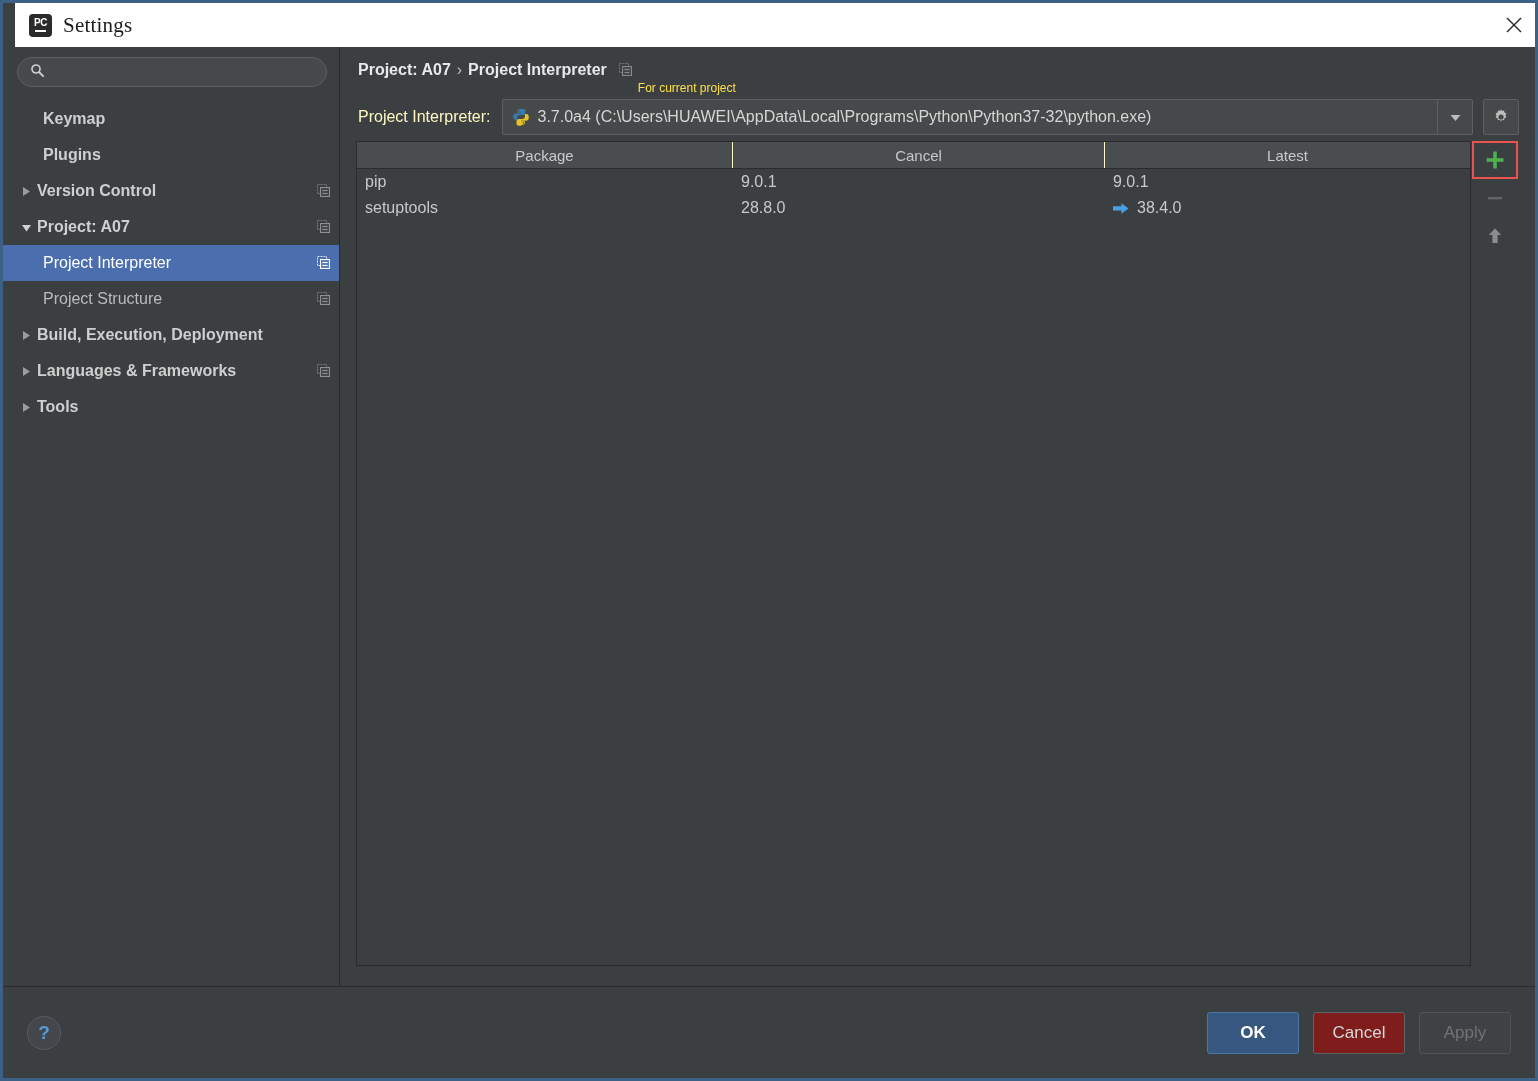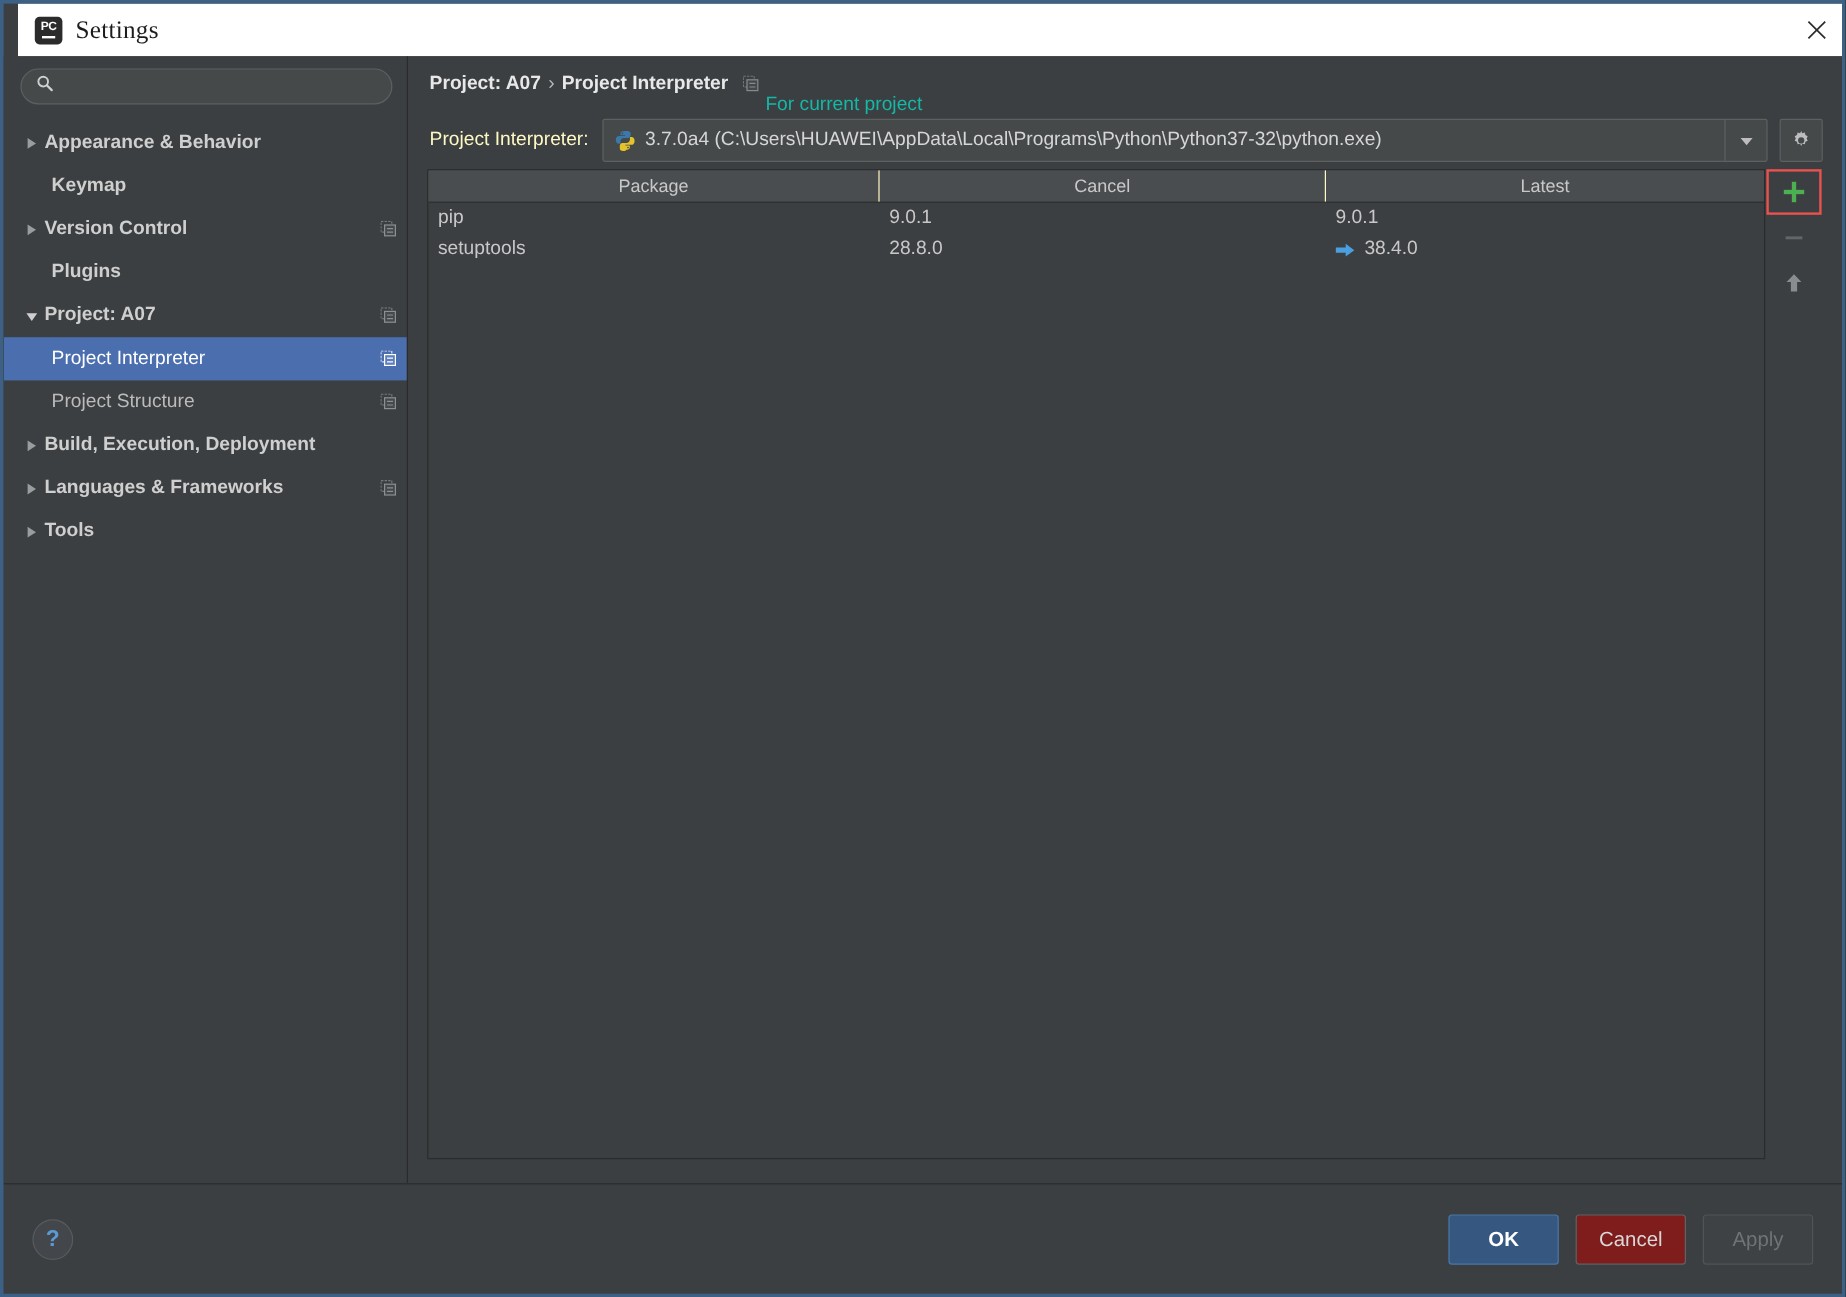--- a/index.html
+++ b/index.html
@@ -185,21 +185,21 @@
     padding-left: 2px;
     font-size: 16px;
   }
   .bc-main {
     color: #e8e8e8;
     font-weight: bold;
     white-space: nowrap;
   }
   .bc-sep { color: #bbbbbb; margin: 0 6px; font-weight: normal; }
   .bc-scope-icon { margin-left: 12px; margin-right: 5px; display: flex; opacity: 0.7; }
-  .bc-note { color: #14b8a6; font-size: 16px; white-space: nowrap; margin-top: 36px; }
+  .bc-note { color: #fde047; font-size: 12px; white-space: nowrap; margin-top: 36px; }
 
   .interp-row {
     height: 48px;
     display: flex;
     align-items: center;
     gap: 0;
   }
   .interp-label {
     color: #fef9c3;
     font-size: 16px;
@@ -414,59 +414,50 @@
                 <circle cx="6.4" cy="6.4" r="4.3" fill="none" stroke="#cfcfcf" stroke-width="1.7"></circle>
                 <line x1="9.6" y1="9.6" x2="14" y2="14" stroke="#cfcfcf" stroke-width="2" stroke-linecap="round"></line>
               </svg>
             </span>
             <input class="search-input" type="text" value="" placeholder="" style="">
           </div>
         </div>
 
         <div class="tree">
 
-          <div class="tree-row top">
-            <span class="tree-arrow">
-              <svg width="11" height="11" viewBox="0 0 11 11">
-                  <polygon points="2,1 9,5.5 2,10" fill="#9a9c9e"></polygon>
-                </svg>
-            </span>
-            <span class="tree-label">Appearance &amp; Behavior</span>
-            <span class="tree-spacer"></span>
-          </div>
 
           <div class="tree-row child bold">
             <span class="tree-arrow"></span>
             <span class="tree-label">Keymap</span>
             <span class="tree-spacer"></span>
           </div>
 
+
+          <div class="tree-row child bold">
+            <span class="tree-arrow"></span>
+            <span class="tree-label">Plugins</span>
+            <span class="tree-spacer"></span>
+          </div>
 
           <div class="tree-row top">
             <span class="tree-arrow">
               <svg width="11" height="11" viewBox="0 0 11 11">
                   <polygon points="2,1 9,5.5 2,10" fill="#9a9c9e"></polygon>
                 </svg>
             </span>
             <span class="tree-label">Version Control</span>
             <span class="tree-spacer"></span>
             <span class="scope-icon">
               <svg width="14" height="14" viewBox="0 0 14 14">
                 <rect x="0.5" y="0.5" width="9" height="9" fill="none" stroke="#8a8d8f" stroke-width="1" stroke-dasharray="2,1"></rect>
                 <rect x="3.5" y="3.5" width="9" height="9" fill="#4a4d4f" stroke="#a9acae" stroke-width="1"></rect>
                 <line x1="5.5" y1="6.5" x2="10.5" y2="6.5" stroke="#a9acae" stroke-width="1"></line>
                 <line x1="5.5" y1="9.5" x2="10.5" y2="9.5" stroke="#a9acae" stroke-width="1"></line>
               </svg>
             </span>
-          </div>
-
-          <div class="tree-row child bold">
-            <span class="tree-arrow"></span>
-            <span class="tree-label">Plugins</span>
-            <span class="tree-spacer"></span>
           </div>
 
           <div class="tree-row top">
             <span class="tree-arrow">
               <svg width="11" height="11" viewBox="0 0 11 11">
                   <polygon points="1,3 10,3 5.5,9.5" fill="#cfcfcf"></polygon>
                 </svg>
             </span>
             <span class="tree-label">Project: A07</span>
             <span class="tree-spacer"></span>

